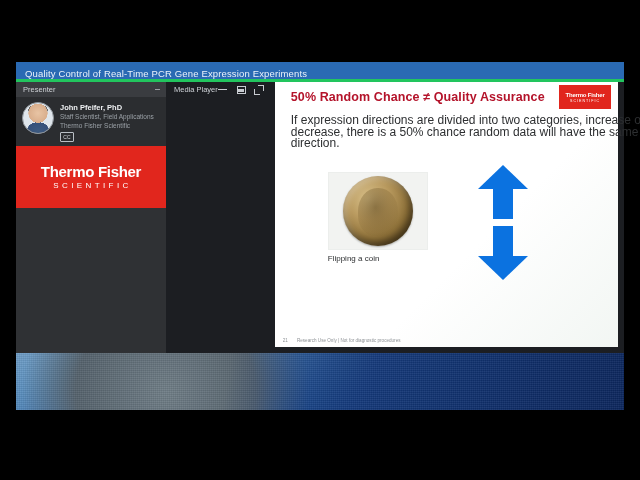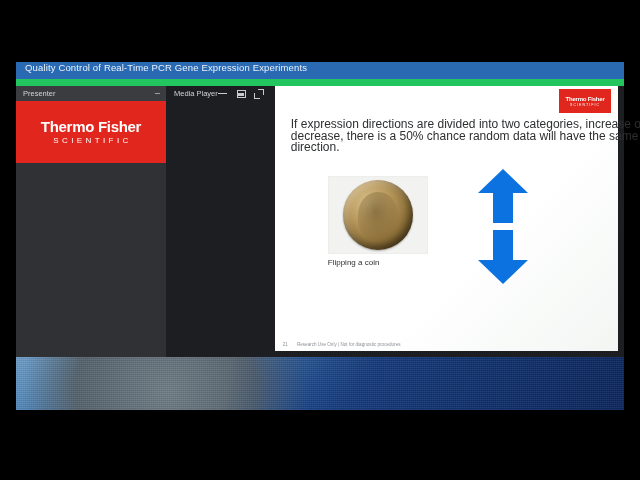--- a/index.html
+++ b/index.html
@@ -42,22 +42,22 @@
     position:absolute;inset:6px;
     background:repeating-linear-gradient(0deg, rgba(200,220,250,.30) 0 1px, rgba(0,0,0,0) 1px 5px);
   }
 
   
   #webinar-window{
     position:absolute;left:16px;top:62px;width:608px;height:288px;
   }
   #title-bar{
     height:17px;background:#2a6ab3;
-    display:flex;align-items:flex-start;
-    border-bottom:7px solid #22c55e;
+    display:flex;align-items:flex-end;
+    border-bottom:3px solid #22c55e;
   }
   #title-bar .title-text{
     color:#eaf2fb;font-size:9.5px;letter-spacing:.15px;padding-left:9px;
     white-space:nowrap;
   }
 
   #window-body{display:flex;height:271px;}
 
   
   #presenter-panel{width:150px;background:#2f3134;display:flex;flex-direction:column;}
@@ -212,20 +212,29 @@
   </div>
 
   <div id="window-body">
 
     <div id="presenter-panel">
       <div id="presenter-head">
         <span class="ph-label">Presenter</span>
         <span class="minimize">–</span>
       </div>
 
+      <div id="presenter-card">
+        <div id="avatar"></div>
+        <div id="presenter-info">
+          <span class="pr-name">John Pfeifer, PhD</span>
+          <span class="pr-role">Staff Scientist, Field Applications</span>
+          <span class="pr-org">Thermo Fisher Scientific</span>
+          <span id="cc-badge">CC</span>
+        </div>
+      </div>
 
       <div id="tf-logo-panel">
         <span class="tf-main">Thermo Fisher</span>
         <span class="tf-sub">SCIENTIFIC</span>
       </div>
 
       <div id="presenter-filler"></div>
     </div>
 
     <div id="media-panel">
@@ -238,20 +247,21 @@
         </span>
       </div>
 
       <div id="slide">
 
         <div id="slide-logo">
           <span class="sl-main">Thermo Fisher</span>
           <span class="sl-sub">SCIENTIFIC</span>
         </div>
 
+        <div id="slide-title">50% Random Chance ≠ Quality Assurance</div>
         <div id="slide-body">If expression directions are divided into two categories, increase or decrease, there is a 50% chance random data will have the same direction.</div>
 
         <div id="coin-figure">
           <div id="coin-img">
             <div id="coin-disc"></div>
           </div>
           <div id="coin-caption">Flipping a coin</div>
         </div>
 
         <div id="arrows">

